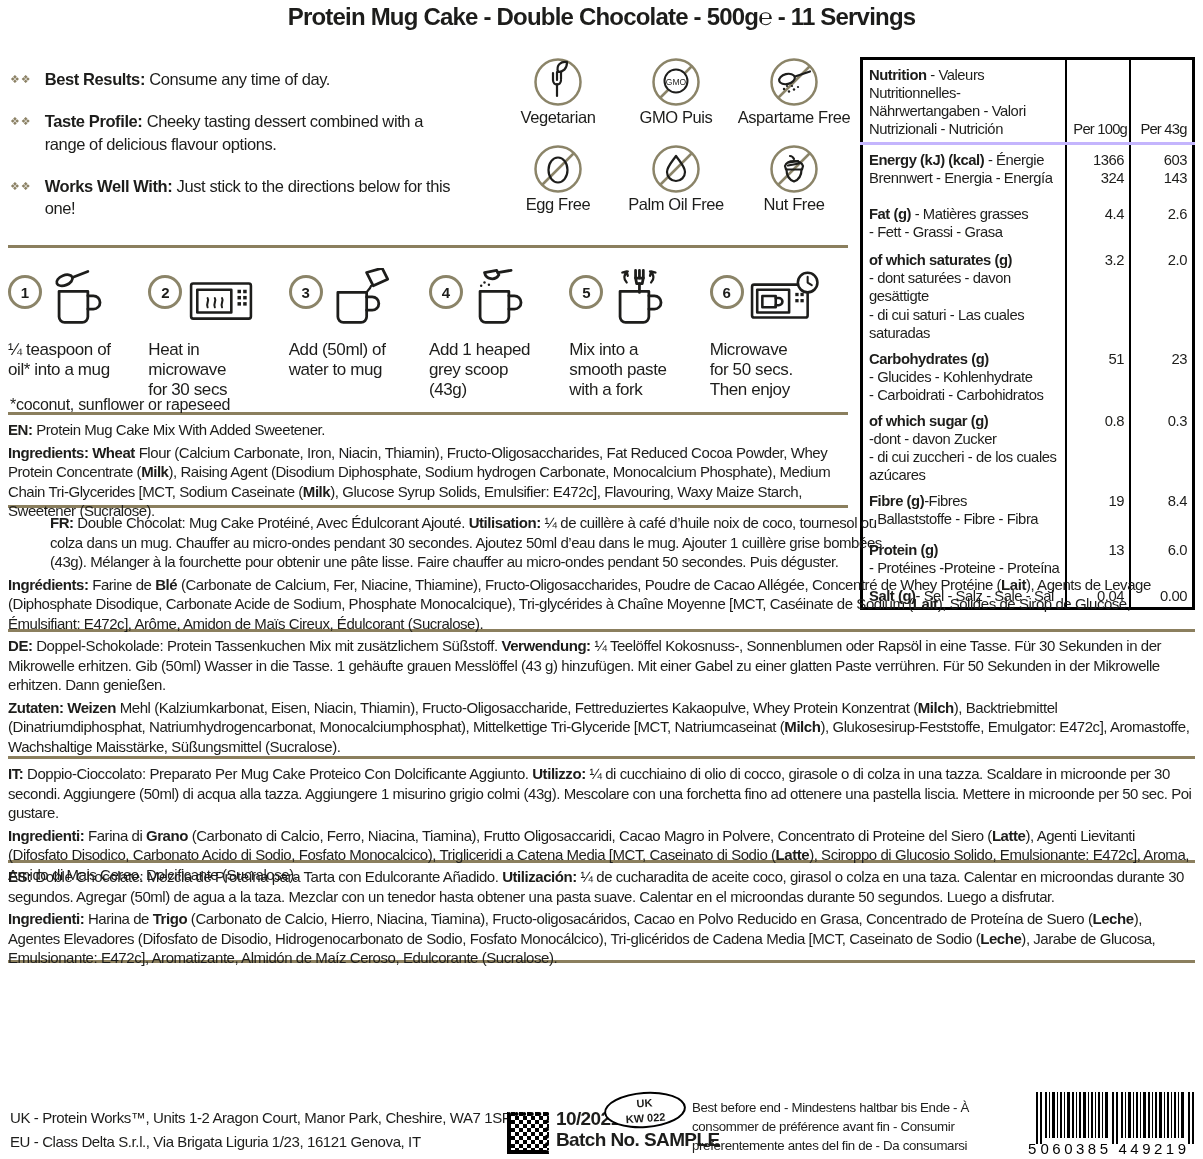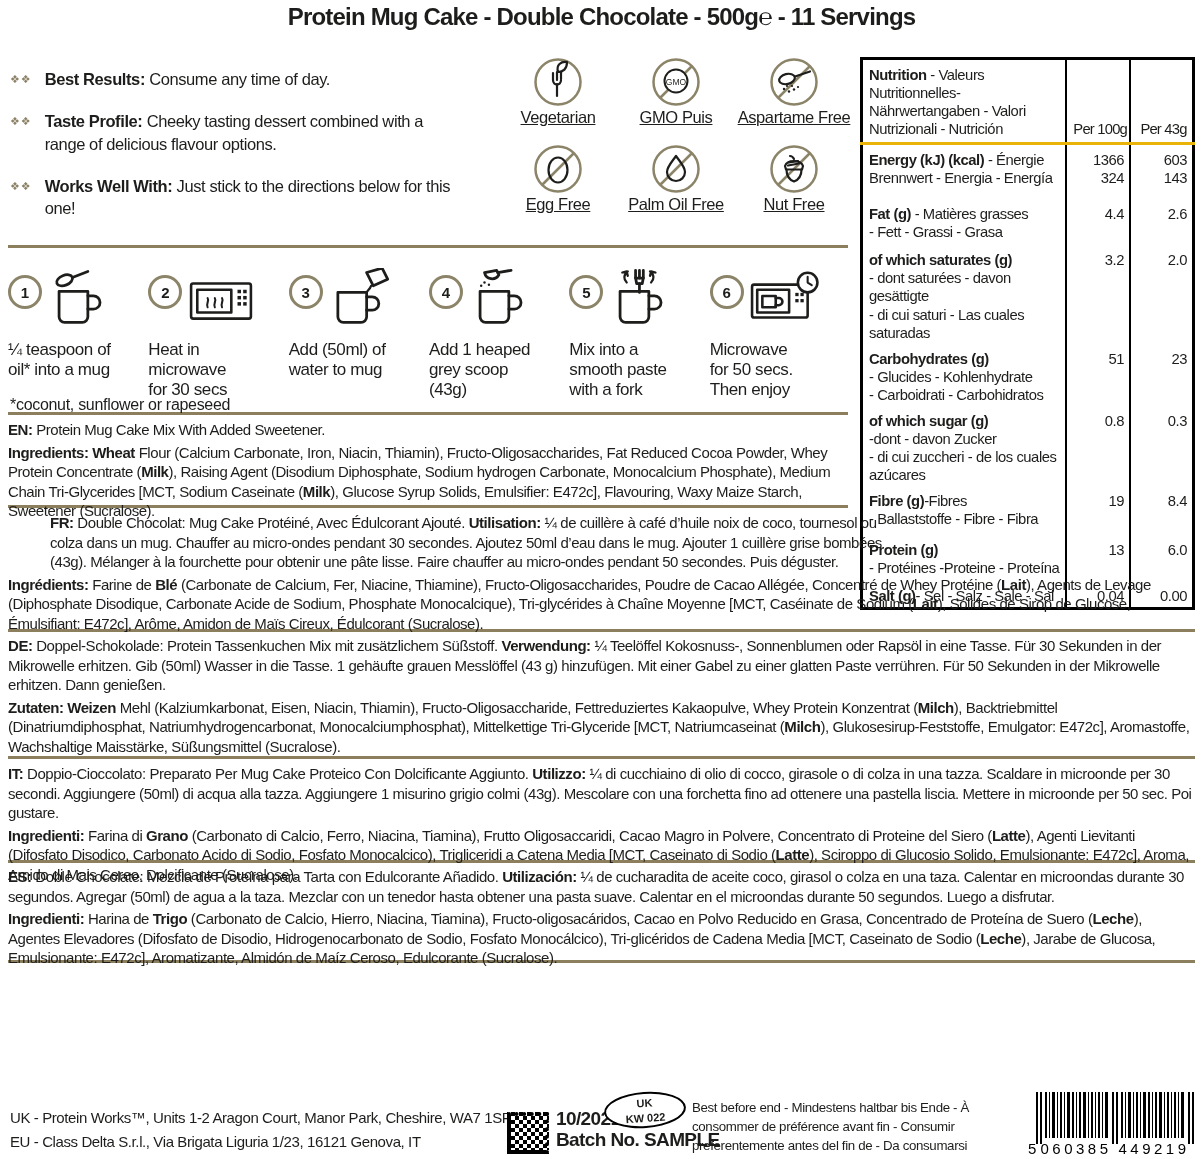--- a/index.html
+++ b/index.html
@@ -19,33 +19,33 @@
   
   .info { position:absolute; left:10px; top:68px; width:452px; }
   .info-item { display:flex; gap:13px; margin-bottom:20px; font-size:16.5px; letter-spacing:-0.4px; line-height:1.35; }
   .bullet { color:#8b8164; font-size:11px; letter-spacing:1px; padding-top:4px; flex:0 0 auto; }
 
   
   .badges {
     position:absolute; left:500px; top:56px; width:352px;
     display:grid; grid-template-columns:repeat(3,1fr); row-gap:16px; column-gap:2px;
   }
-  .badge { display:flex; flex-direction:column; align-items:center;text-decoration:underline; }
+  .badge { display:flex; flex-direction:column; align-items:center; }
   .badge svg { display:block; }
   .badge-label { font-size:16.5px; letter-spacing:-0.4px; margin-top:0; white-space:nowrap; }
 
   
   table.nut {
     position:absolute; left:860px; top:57px; width:335px;
     border-collapse:collapse; border:3px solid #000;
     font-size:14.8px; letter-spacing:-0.45px; line-height:1.22;
   }
   table.nut td { vertical-align:top; padding:6px 3px 2px 6px; }
   table.nut td.v { border-left:2.5px solid #000; text-align:right; white-space:pre-line; padding-right:5px; width:50px; }
-  table.nut tr.head td { border-bottom:3px solid #eab308; vertical-align:bottom; padding-bottom:4px; }
+  table.nut tr.head td { border-bottom:3px solid #c4b5fd; vertical-align:bottom; padding-bottom:4px; }
   table.nut tr.head td.v { text-align:center; padding-right:2px; white-space:nowrap; letter-spacing:-0.8px; }
   table.nut .sub { font-weight:normal; white-space:pre-line; }
   table.nut .sub:empty { display:none; }
   tr.rh-energy td { padding-bottom:12px;margin-left:36px; }
   tr.rh-fibre td { padding-bottom:7px; }
   tr.rh-fat td { padding-bottom:4px;margin-left:24px; }
 
   
   .rule { position:absolute; height:2.5px; background:#8b7f5e; }
 

